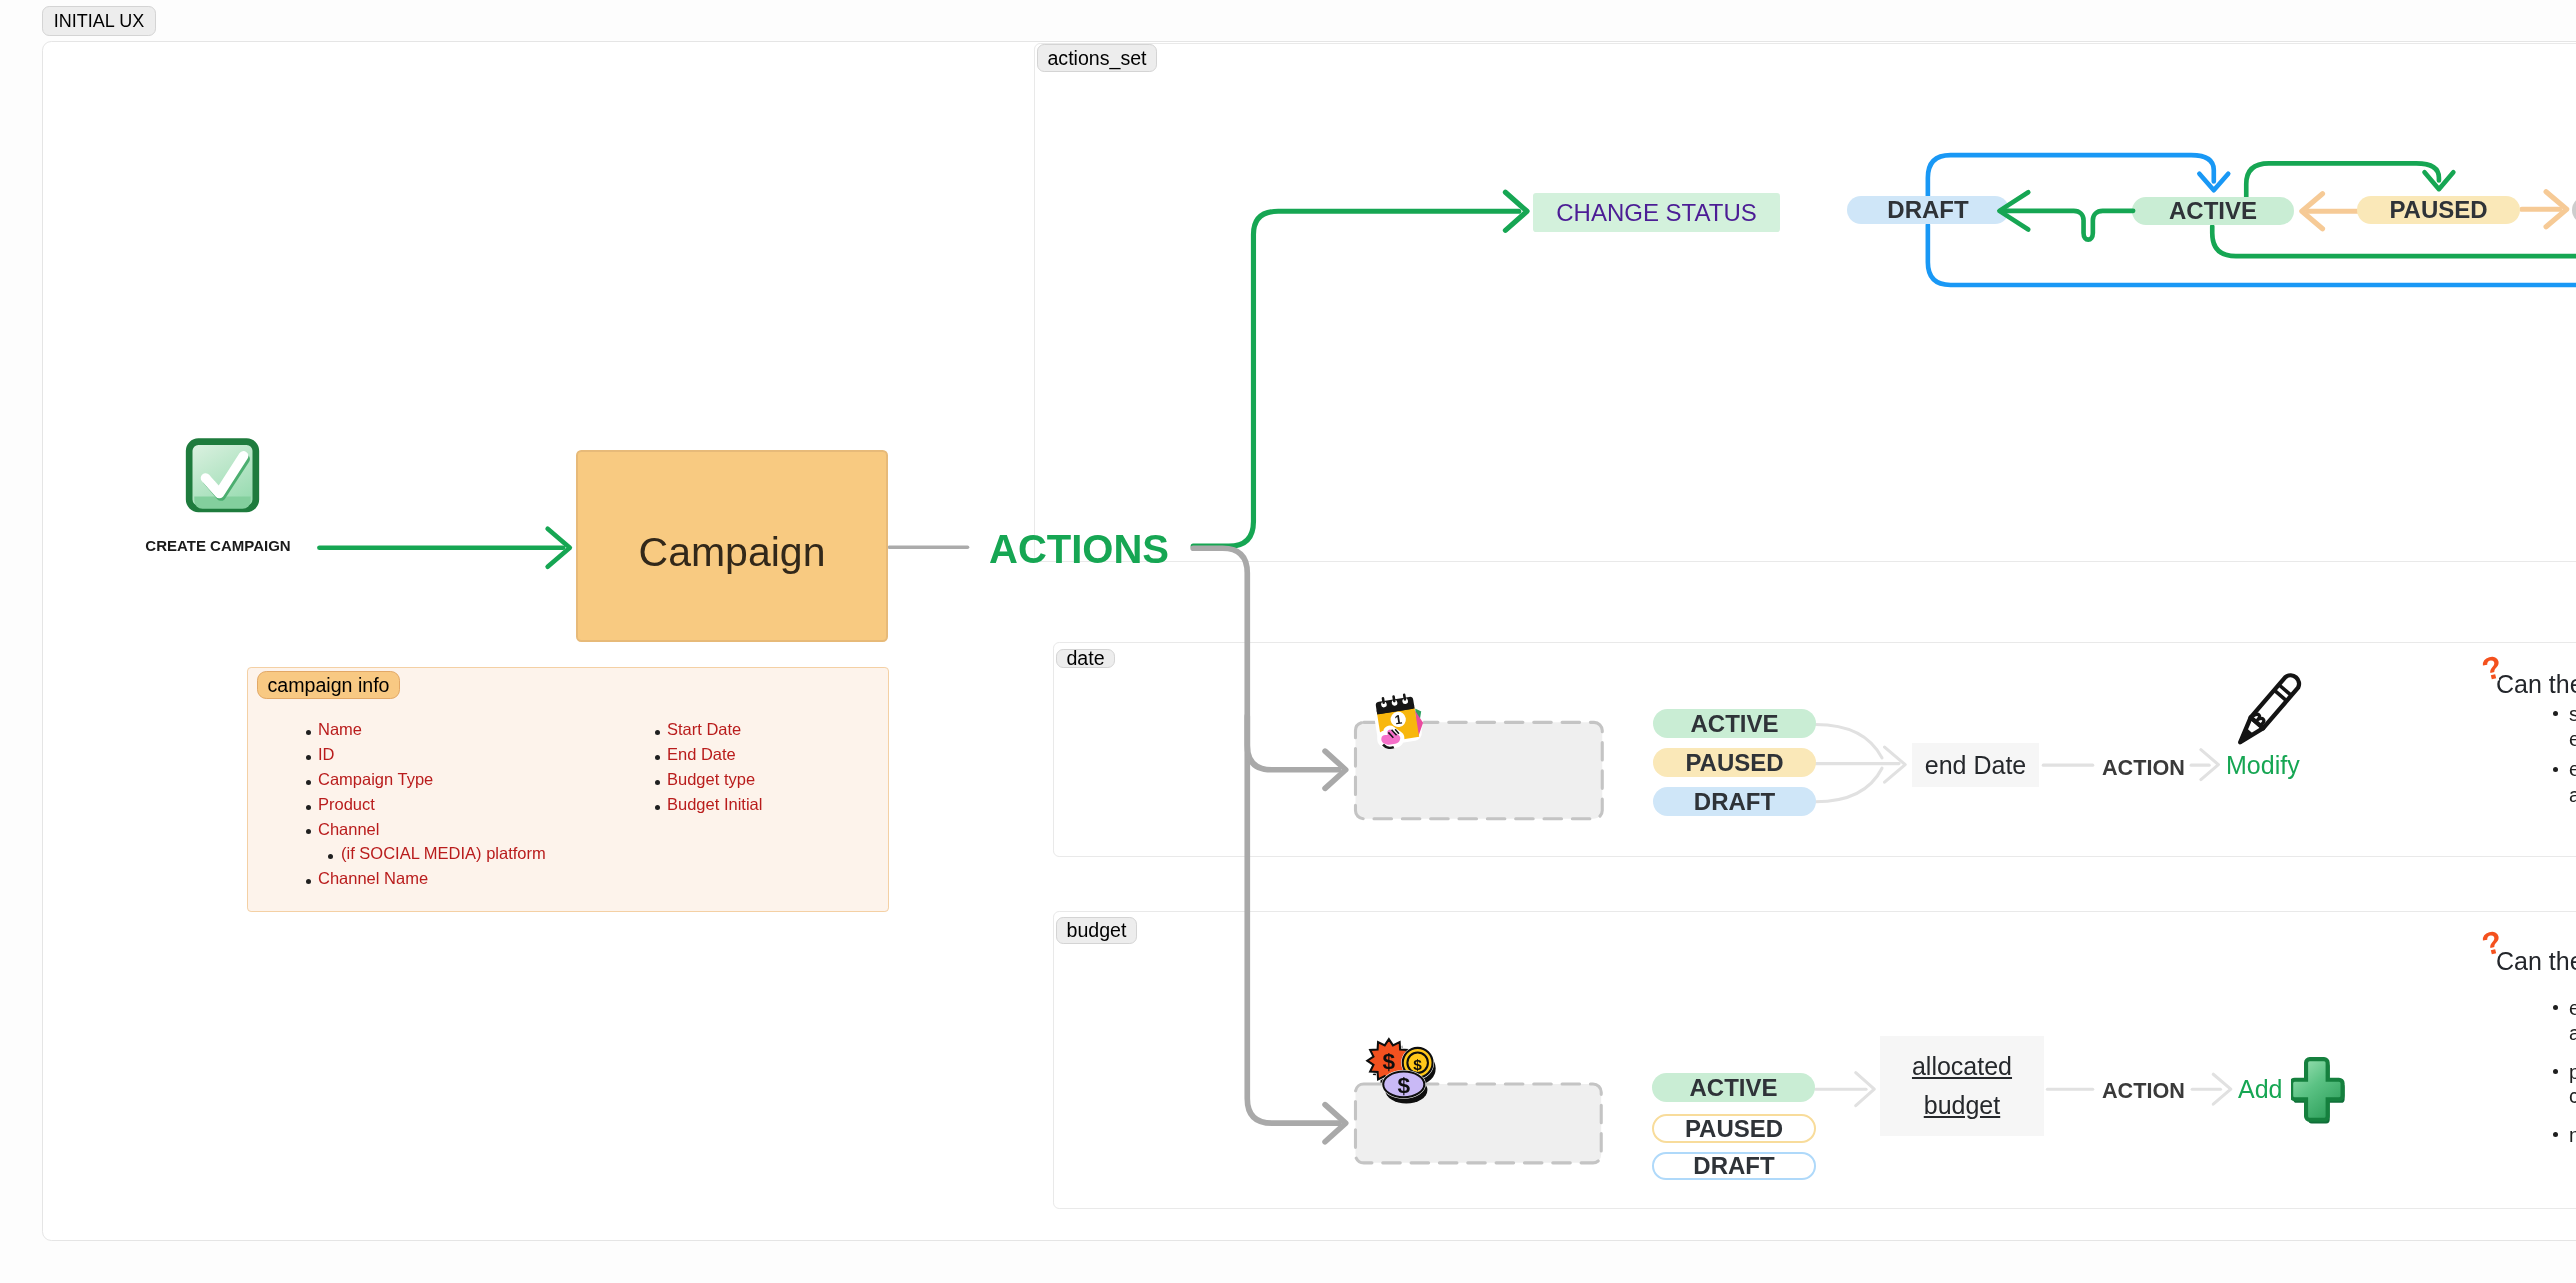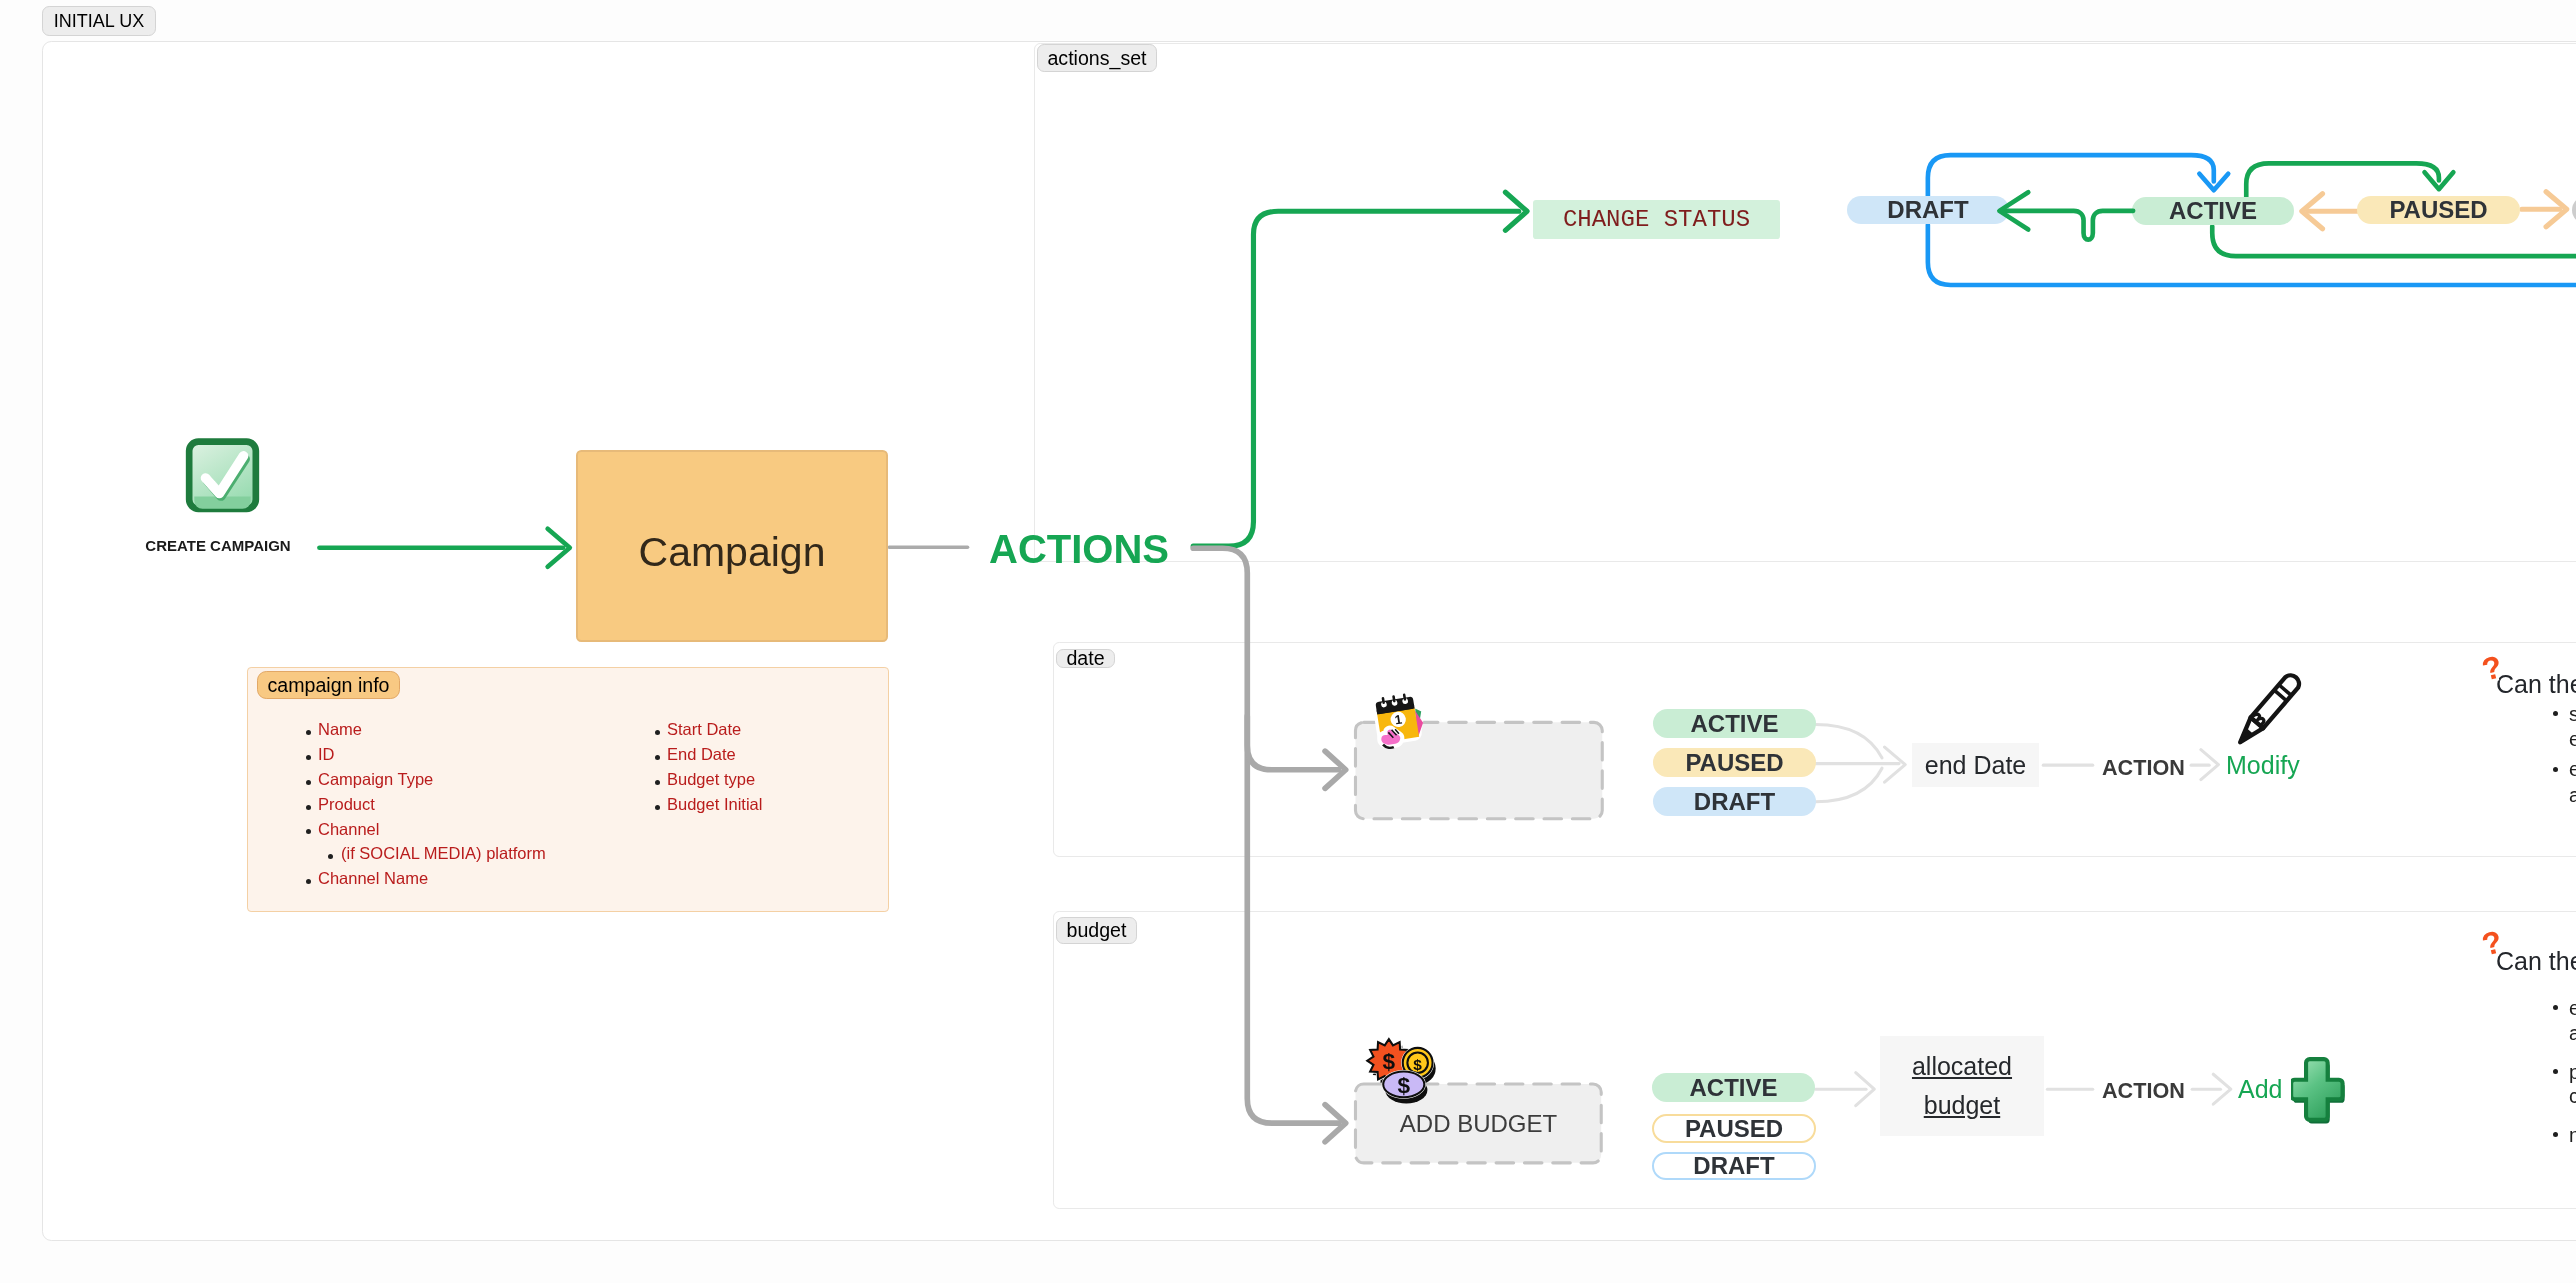--- a/index.html
+++ b/index.html
@@ -135,35 +135,34 @@
   <div class="dot" style="left:2553px;top:1005px;"></div>
   <div class="txt bl" style="left:2569px;top:996px;">extend campaign but not</div>
   <div class="txt bl" style="left:2569px;top:1021px;">add budget?</div>
   <div class="dot" style="left:2553px;top:1069px;"></div>
   <div class="txt bl" style="left:2569px;top:1060px;">per day / per week</div>
   <div class="txt bl" style="left:2569px;top:1084px;">calculations?</div>
   <div class="dot" style="left:2553px;top:1132px;"></div>
   <div class="txt bl" style="left:2569px;top:1123px;">no budget with</div>
 
   <div class="txt" style="left:989px;top:527px;font-size:40px;font-weight:bold;color:#16A653;">ACTIONS</div>
-  <div class="box" style="left:1533px;top:200px;width:247px;height:39px;background:#D3F1DC;border-radius:3.1px;font-size:24px;color:#7f1d1d;font-family:Liberation Mono, monospace;">CHANGE STATUS</div>
+  <div class="box" style="left:1533px;top:193px;width:247px;height:39px;background:#D3F1DC;border-radius:3.1px;font-size:24px;color:#4c1d95;">CHANGE STATUS</div>
 
   <div class="pill" style="left:1847px;top:196px;width:162px;height:28px;background:#CFE6F8;">DRAFT</div>
   <div class="pill" style="left:2132px;top:197px;width:162px;height:28px;background:#C9EDD4;">ACTIVE</div>
   <div class="pill" style="left:2357px;top:196px;width:163px;height:28px;background:#FAE8B8;">PAUSED</div>
   <div class="pill" style="left:2572px;top:196px;width:161px;height:28px;background:#CDCDCD;">ARCHIVED</div>
 
   <div class="pill" style="left:1653px;top:709px;width:163px;height:29px;background:#C9EDD4;">ACTIVE</div>
   <div class="pill" style="left:1653px;top:748px;width:163px;height:29px;background:#FAE8B8;">PAUSED</div>
   <div class="pill" style="left:1653px;top:787px;width:163px;height:29px;background:#CFE6F8;">DRAFT</div>
   <div class="box" style="left:1912px;top:743px;width:127px;height:44px;background:#F6F6F6;font-size:25px;color:#25282C;">end Date</div>
   <div class="txt" style="left:2102px;top:755px;font-size:21.6px;font-weight:bold;color:#3A3A3A;">ACTION</div>
   <div class="txt" style="left:2226px;top:751px;font-size:25px;color:#16A653;">Modify</div>
 
-  <div class="box dashed" style="left:1354px;top:1082px;width:249px;height:82px;">ADD BUDGET</div>
   <div class="pill" style="left:1652px;top:1073px;width:163px;height:29px;background:#C9EDD4;">ACTIVE</div>
   <div class="pill" style="left:1652px;top:1114px;width:164px;height:29px;background:#FFFFFF;border:2.1px solid #F8DC9B;">PAUSED</div>
   <div class="pill" style="left:1652px;top:1152px;width:164px;height:28px;background:#FFFFFF;border:2.1px solid #AFD9FA;">DRAFT</div>
   <div class="box" style="left:1880px;top:1036px;width:164px;height:100px;background:#F6F6F6;font-size:25px;color:#25282C;text-align:center;line-height:39px;text-decoration:underline;">allocated<br>budget</div>
   <div class="txt" style="left:2102px;top:1078px;font-size:21.6px;font-weight:bold;color:#3A3A3A;">ACTION</div>
   <div class="txt" style="left:2238px;top:1075px;font-size:25px;color:#16A653;">Add</div>
 
   <svg class="abs" style="left:184px;top:437px;z-index:3;" width="77" height="80" viewBox="0 0 150 156">
     <defs>
       <linearGradient id="gcb" x1="0" y1="0" x2="0.6" y2="1">

